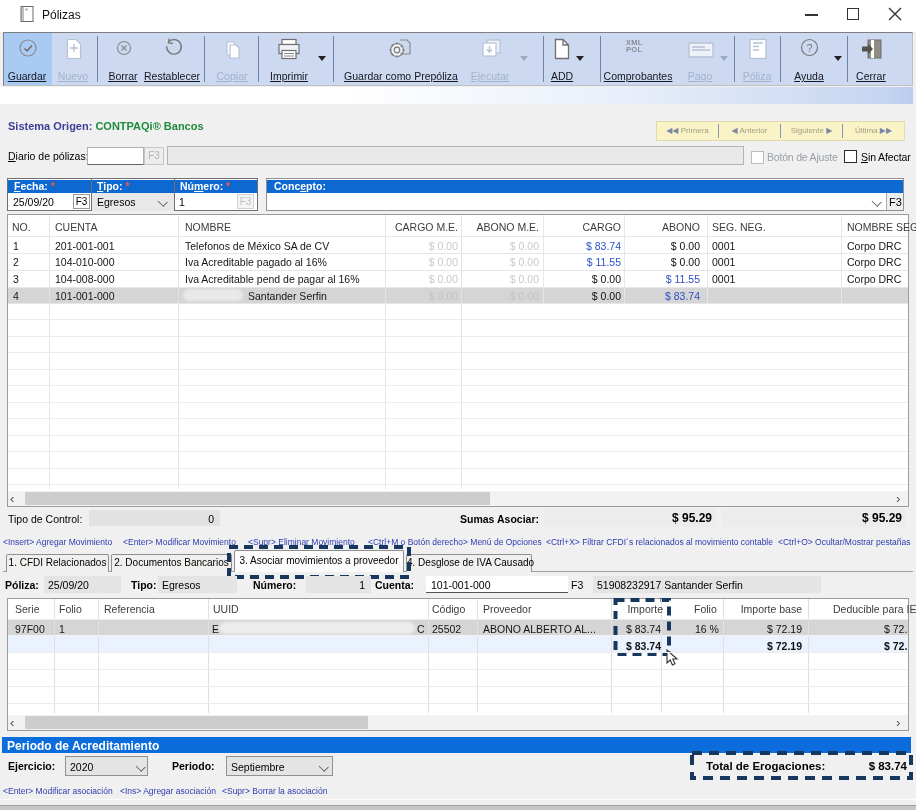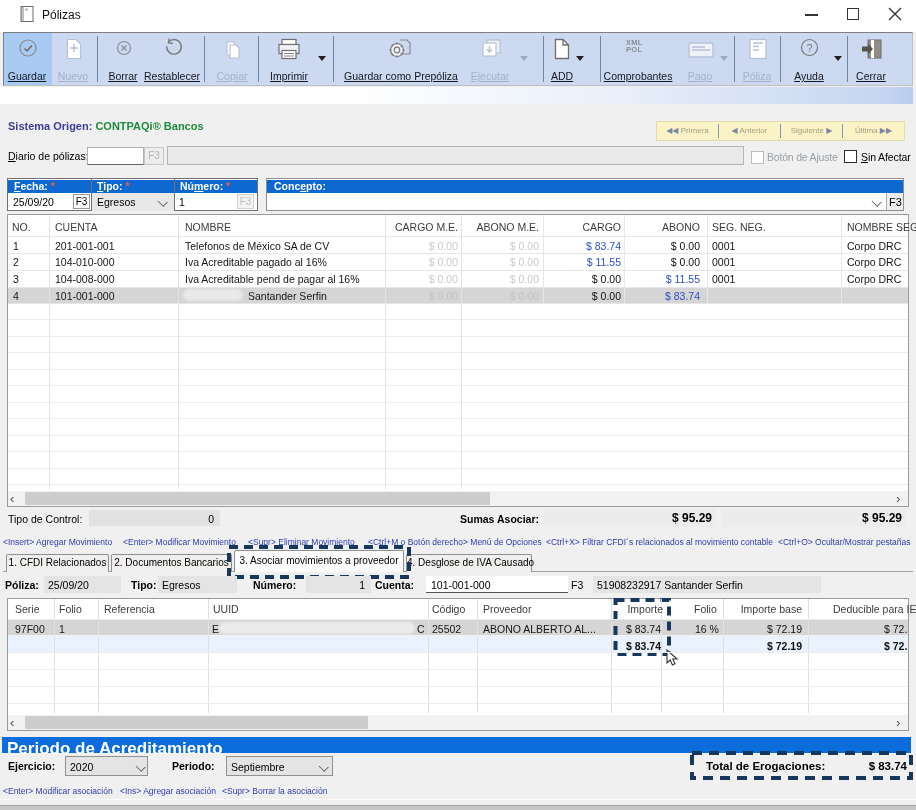--- a/index.html
+++ b/index.html
@@ -372,21 +372,21 @@
 <svg class="abs" style="left:666px;top:649px" width="14" height="19" viewBox="0 0 14 19">
     <path d="M1 1 L1 14 L4.2 11 L6.4 16 L9 14.8 L6.8 10 L11 10 Z" fill="#fff" stroke="#333" stroke-width="1.1"></path>
   </svg>
 
 <div class="abs" style="left:8px;top:715px;width:900px;height:15px;background:#f2f2f2"></div>
 <div class="abs sbarrow" style="left:10px;top:717px">‹</div>
 <div class="abs sbarrow" style="left:896px;top:717px">›</div>
 <div class="abs" style="left:25px;top:716px;width:343px;height:13px;background:#cdcdcd"></div>
 
 <div class="abs" style="left:2px;top:737px;width:909px;height:16px;background:#0b6cdb"></div>
-<div class="abs b" style="left:7px;top:739px;color:#fff;font-size:17px">Periodo de Acreditamiento</div>
+<div class="abs b" style="left:7px;top:739px;color:#fff;font-size:12px">Periodo de Acreditamiento</div>
 
 <div class="abs b" style="left:8px;top:760px">Ejercicio:</div>
 <div class="abs" style="left:65px;top:756px;width:83px;height:20px;background:#e4e4e4;border:1px solid #919191"></div>
 <div class="abs" style="left:70px;top:761px">2020</div>
 <div class="ddarrow" style="left:136px;top:763px"></div>
 <div class="abs b" style="left:172px;top:760px">Periodo:</div>
 <div class="abs" style="left:226px;top:756px;width:107px;height:20px;background:#e4e4e4;border:1px solid #919191"></div>
 <div class="abs" style="left:231px;top:761px">Septiembre</div>
 <div class="ddarrow" style="left:319px;top:763px"></div>
 <div class="abs b" style="left:706px;top:760px;font-size:11.5px">Total de Erogaciones:</div>

